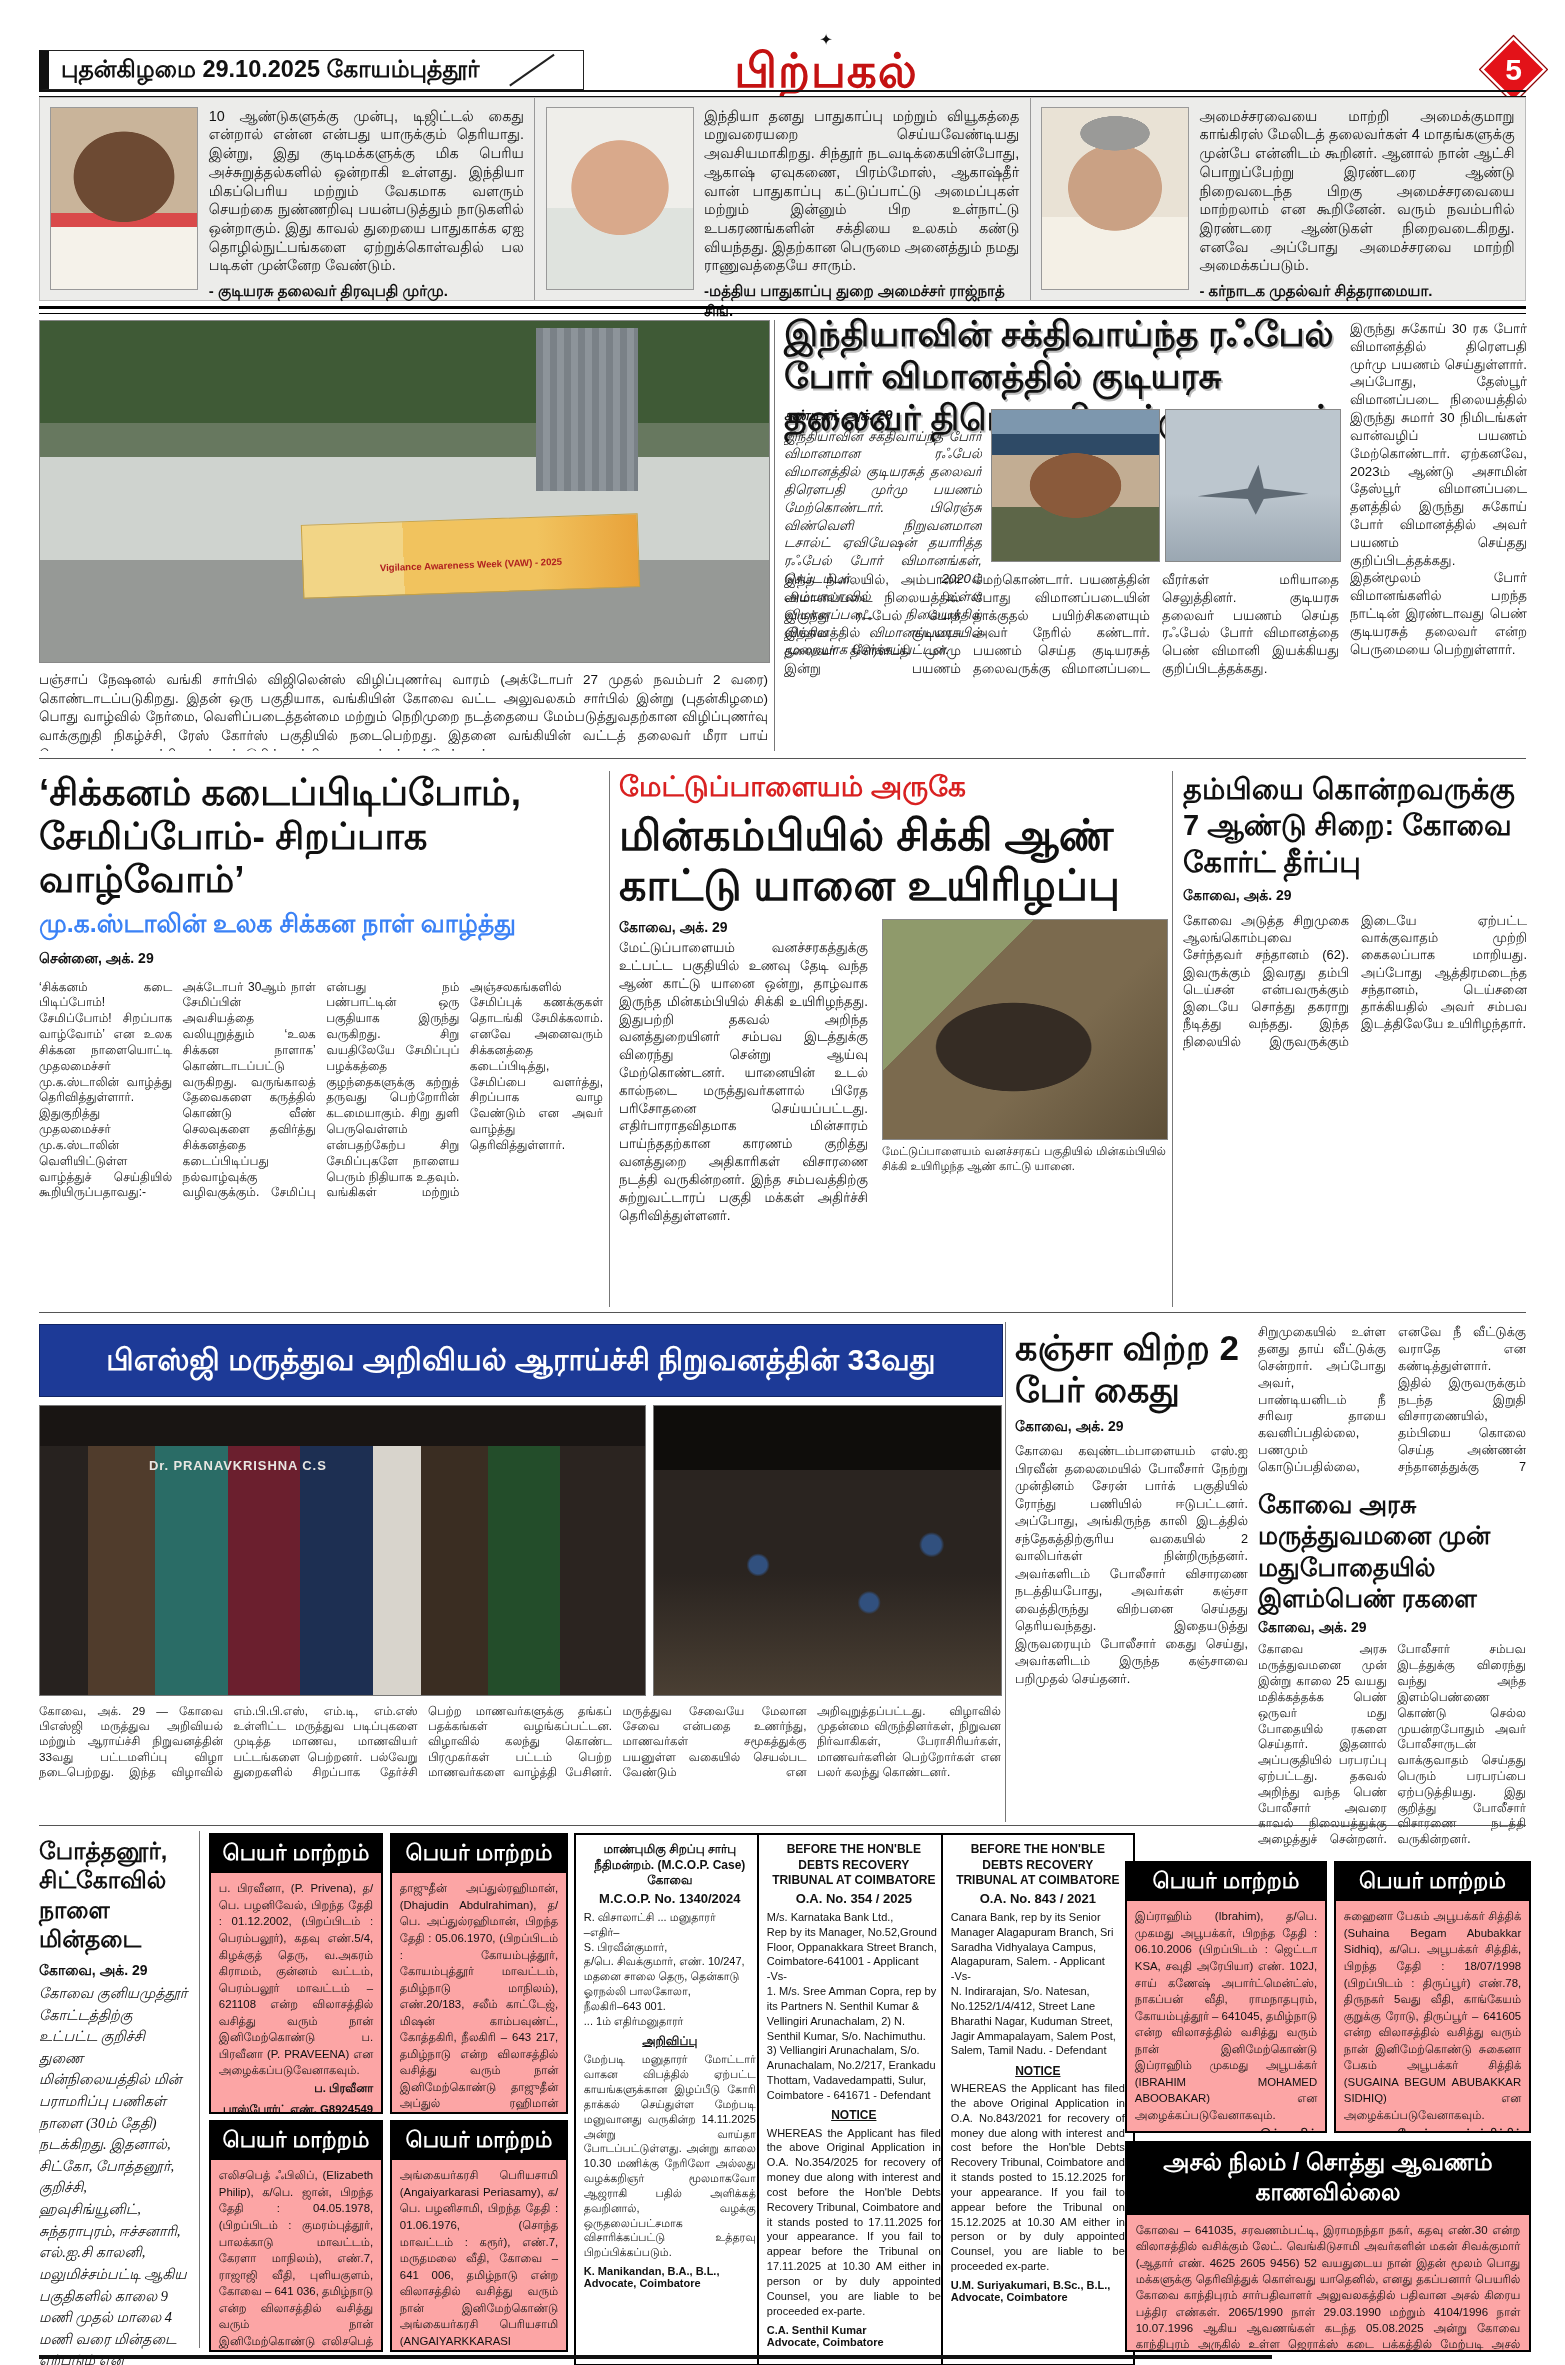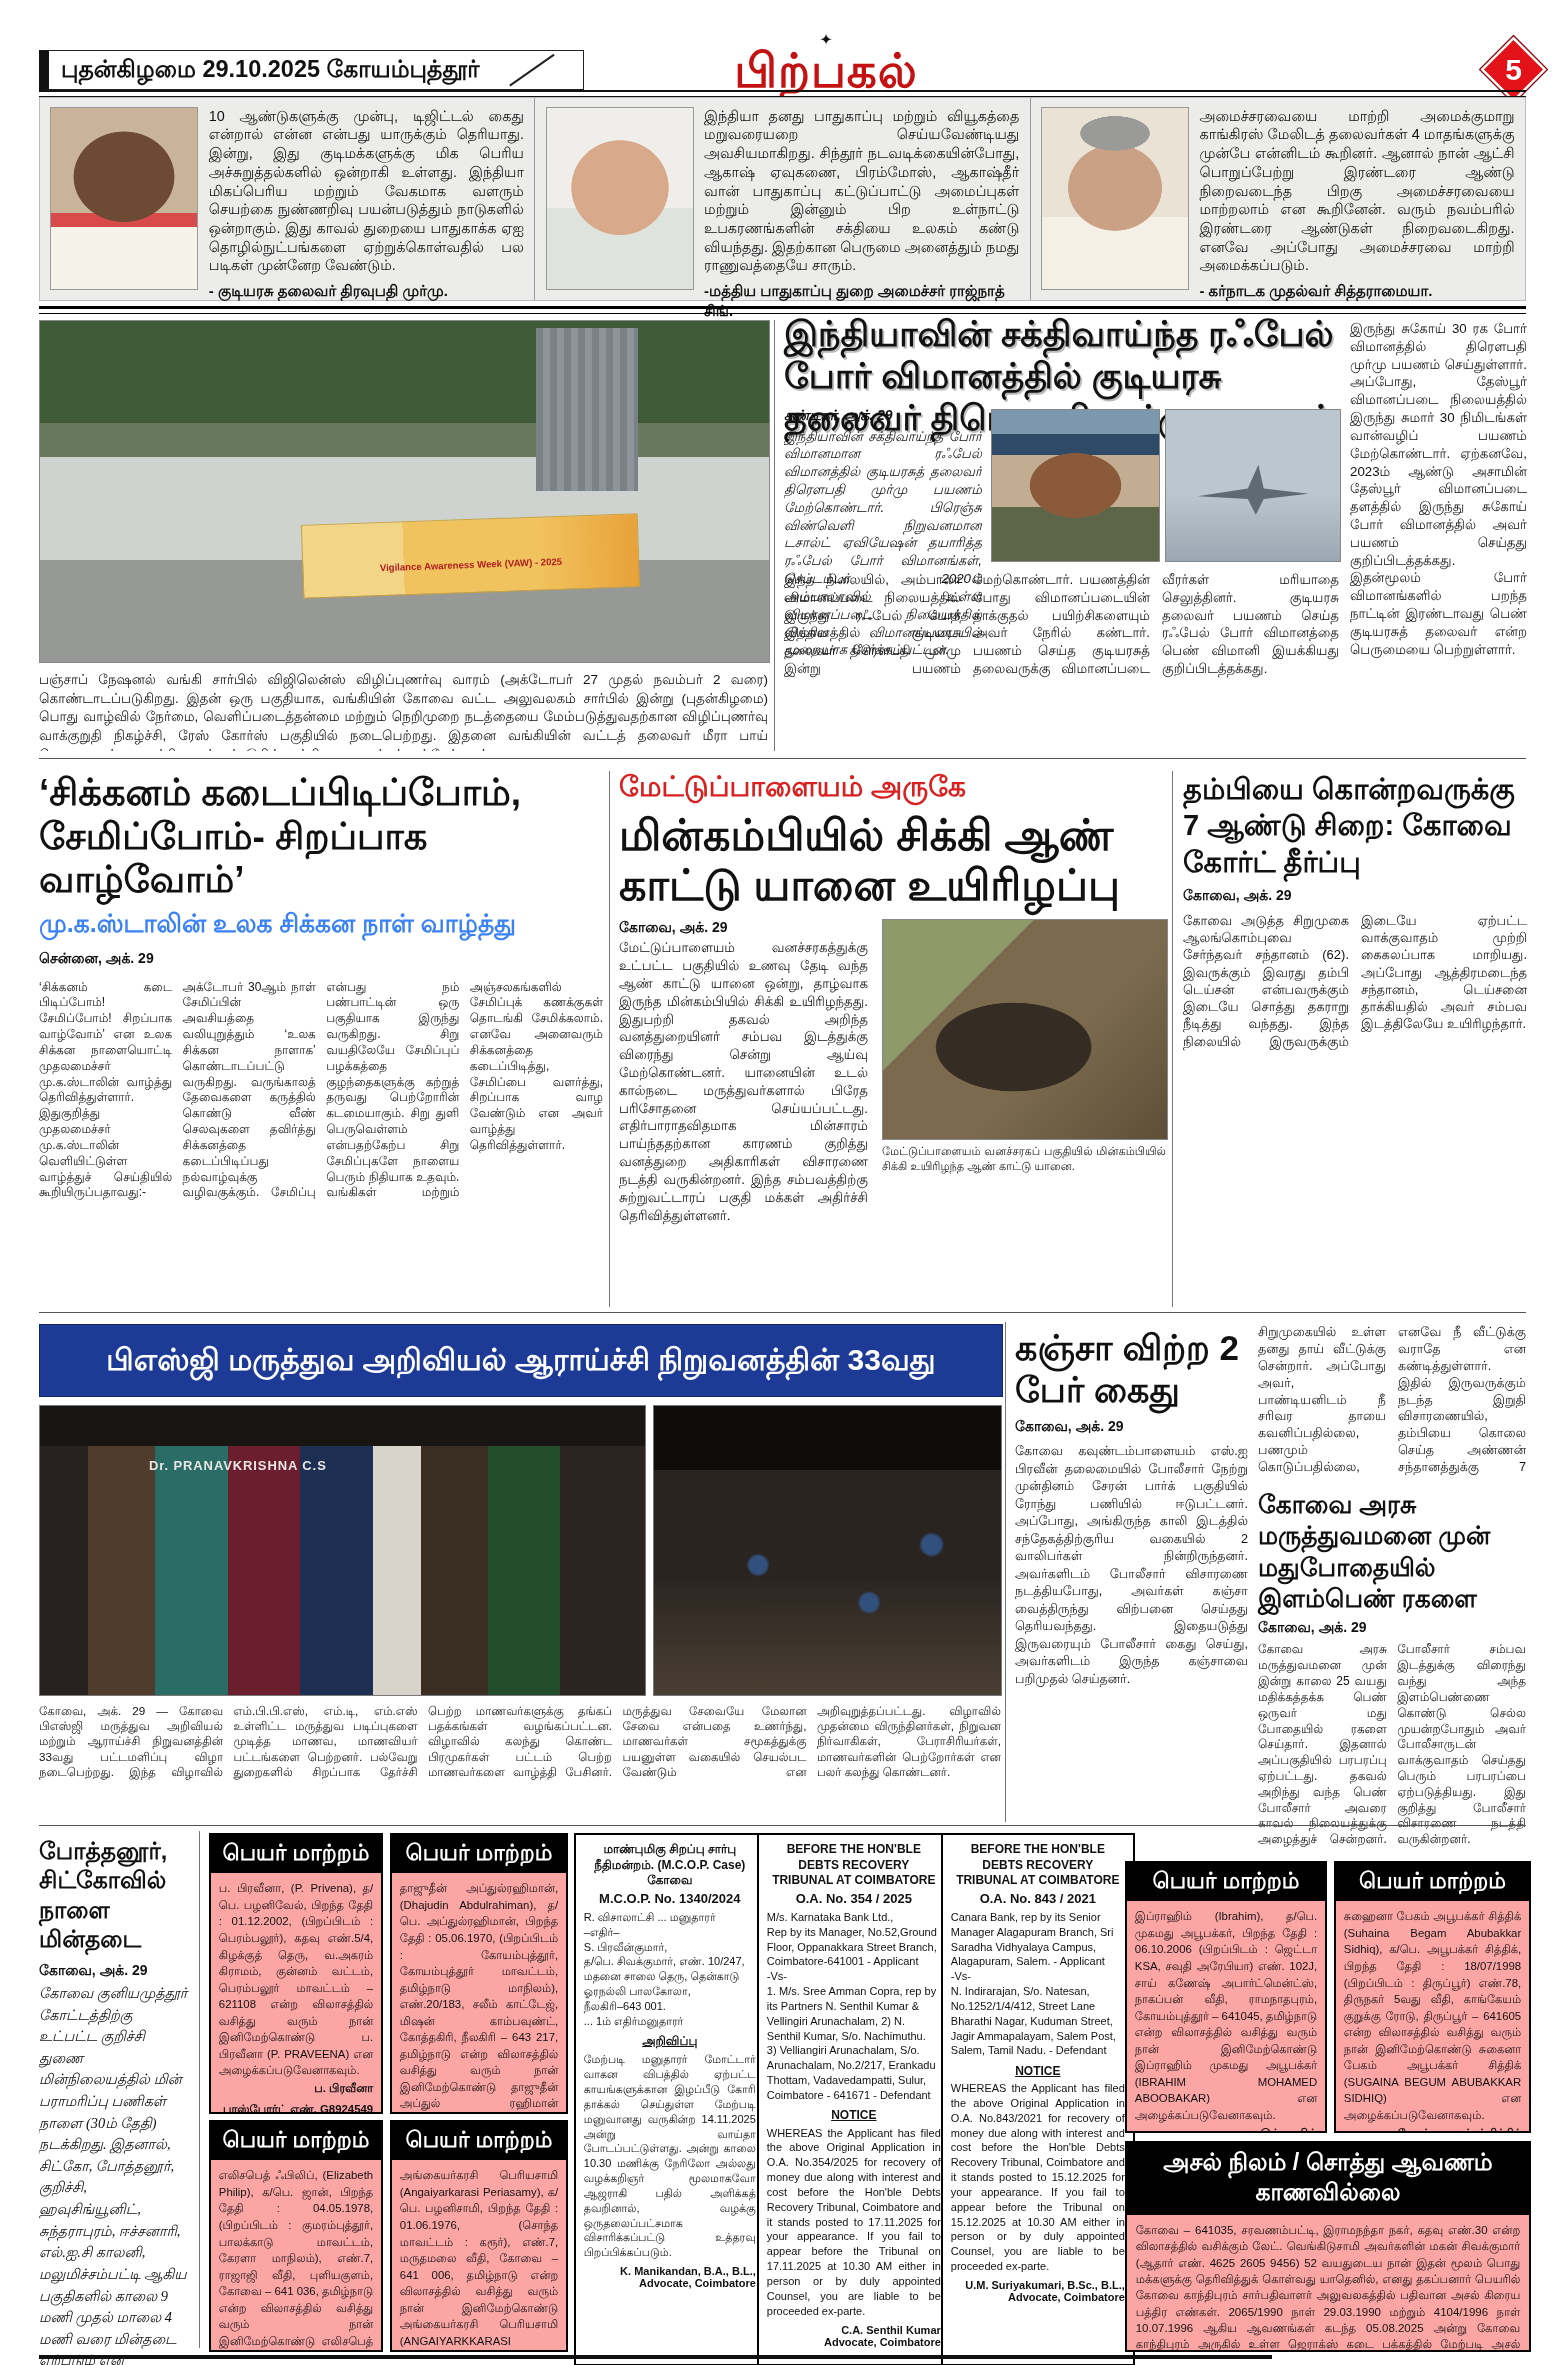--- a/index.html
+++ b/index.html
@@ -81,21 +81,21 @@
   .powercut-body{font-family:"Liberation Serif",serif;font-style:italic;font-size:14.4px;line-height:1.5;margin-top:3.5px;}
   .ncbox{border:2.6px solid #000;background:#fca5a5;}
   .nc-head{background:#000;color:#fff;text-align:center;font-weight:bold;font-size:22px;padding:5.2px 1.7px;}
   .nc-body{padding:7px 7.8px 3.5px;font-size:11.4px;line-height:1.45;text-align:justify;}
   .nc-sign{padding:0 7.8px 7px;font-size:11.4px;font-weight:bold;text-align:right;}
   .legalbox{border:2.6px solid #000;background:#fff;padding:7px 7.8px;}
   .lg-title{font-weight:bold;text-align:center;font-size:12px;line-height:1.3;}
   .lg-case{font-weight:bold;text-align:center;font-size:13px;margin:2.6px 0;}
   .lg-body{font-size:11px;line-height:1.35;margin-top:3.5px;}
   .lg-notice{font-weight:bold;text-align:center;text-decoration:underline;font-size:12px;margin:5.2px 0 1.7px;}
-  .lg-sign{font-weight:bold;font-size:11px;text-align:right;margin-top:5.2px;}
+  .lg-sign{font-weight:bold;font-size:11px;margin-top:5.2px;}
   .missing-head{background:#000;color:#fff;text-align:center;font-weight:bold;font-size:23.5px;padding:6px 1.7px;}
   .missing-body{padding:7px 8.7px 3.5px;font-size:11.5px;line-height:1.42;text-align:justify;}
   .bottom-rule{left:39px;top:2355px;width:1233px;height:4.3px;background:#111;}
 </style>
 </head>
 <body>
 
 <div id="page">
 
   <div class="abs date-box"><span>புதன்கிழமை 29.10.2025 கோயம்புத்தூர்</span></div>

